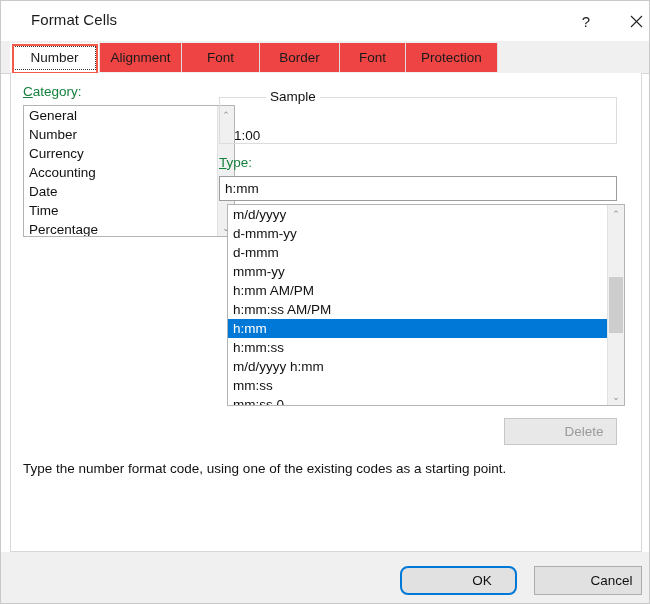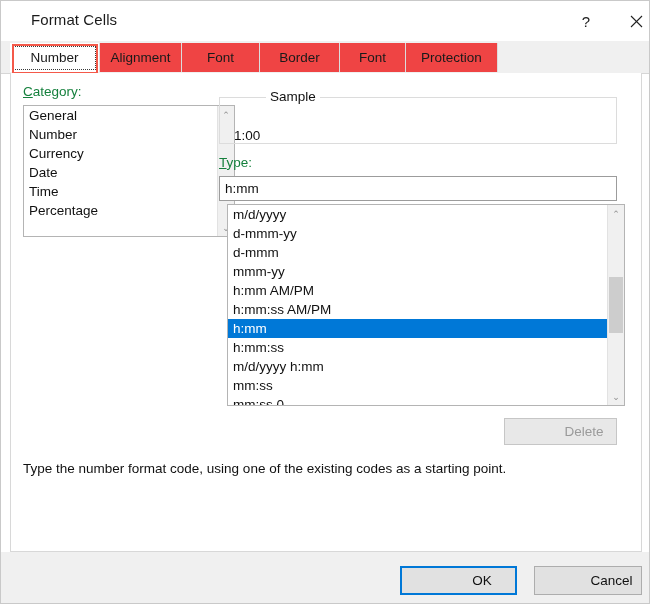--- a/index.html
+++ b/index.html
@@ -314,20 +314,21 @@
 
     <div class="field-label" style="left:12px; top:11px;">
       <span class="acc">C</span><span>ategory:</span>
     </div>
 
     <div class="listbox" style="left:12px; top:32px; width:212px; height:132px;">
       <div class="list-items" id="category-items">
           <div class="list-item">General</div>
           <div class="list-item">Number</div>
           <div class="list-item">Currency</div>
+          <div class="list-item">Accounting</div>
           <div class="list-item">Date</div>
           <div class="list-item">Time</div>
           <div class="list-item">Percentage</div>
         </div>
       <div class="vscroll">
         <div class="sb-arrow up">⌃</div>
         <div class="sb-arrow down">⌄</div>
       </div>
     </div>
 
@@ -363,21 +364,21 @@
     </div>
 
     <div class="btn disabled" style="left:493px; top:345px; width:113px; height:27px;">
       <span>Delete</span>
     </div>
 
     <div class="helptext" style="left:12px; top:388px; width:600px;">Type the number format code, using one of the existing codes as a starting point.</div>
   </div>
 
   <div class="footer">
-    <div class="btn default" style="left:399px; top:14px; width:117px; height:29px;">
+    <div class="btn default" style="left:399px; top:14px; width:117px; height:29px;border-radius:8px;">
       <span>OK</span>
     </div>
     <div class="btn" style="left:533px; top:14px; width:108px; height:29px;">
       <span>Cancel</span>
     </div>
   </div>
 
 </div>
 
 </body></html>

